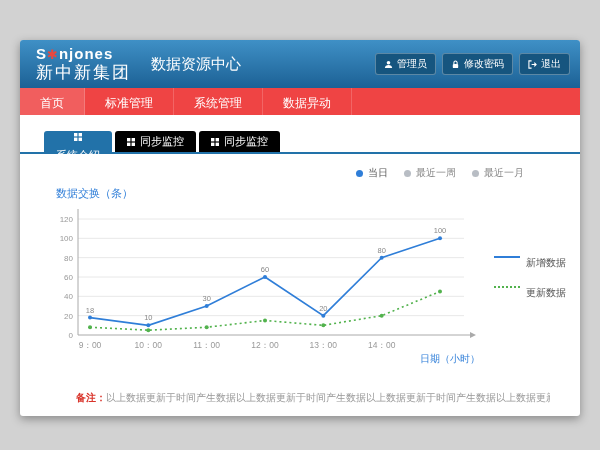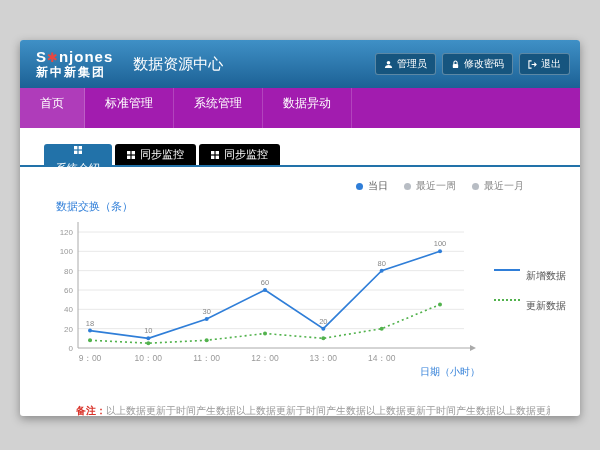--- a/index.html
+++ b/index.html
@@ -14,31 +14,31 @@
     box-shadow:0 3px 10px rgba(0,0,0,.35);
   }
   
   .header {
     height:48px; display:flex; align-items:center; padding:0 10px;
     background:linear-gradient(#3f90c6,#1c6195);
   }
   .logo-block { display:flex; flex-direction:column; line-height:1.15; margin:0 16px 0 6px; }
   .brand { color:#fff; font-size:15px; font-weight:bold; letter-spacing:1px; }
   .brand .star { color:#e8473f; font-size:13px; }
-  .company { color:#fff; font-size:12px; font-weight:bold; letter-spacing:2px; }
+  .company { color:#fff; font-size:17px; font-weight:normal; letter-spacing:2px; }
   .app-title { color:#fff; font-size:15px; margin-left:4px; }
   .actions { margin-left:auto; display:flex; gap:6px; }
   .action-btn {
     display:flex; align-items:center; gap:4px;
     background:#16557f; border:1px solid rgba(255,255,255,.3); border-radius:3px;
     color:#fff; font-size:10px; padding:3px 8px; cursor:pointer;
   }
   .action-btn svg { display:block; }
   
-  .nav { height:40px; background:#a21caf; display:flex; }
+  .nav { height:27px; background:#ef4444; display:flex; }
   .nav-item {
     color:#fff; font-size:12px; line-height:30px; padding:0 20px;
     border-right:1px solid rgba(255,255,255,.18); cursor:pointer;
   }
   .nav-item.active { background:rgba(255,255,255,.14); }
   
   .tabs-wrap { margin-top:16px; padding-left:24px; display:flex; gap:3px; border-bottom:2px solid #2272a9; }
   .tab {
     height:21px; display:flex; align-items:center; gap:5px;
     padding:0 12px; font-size:11px; color:#fff;

